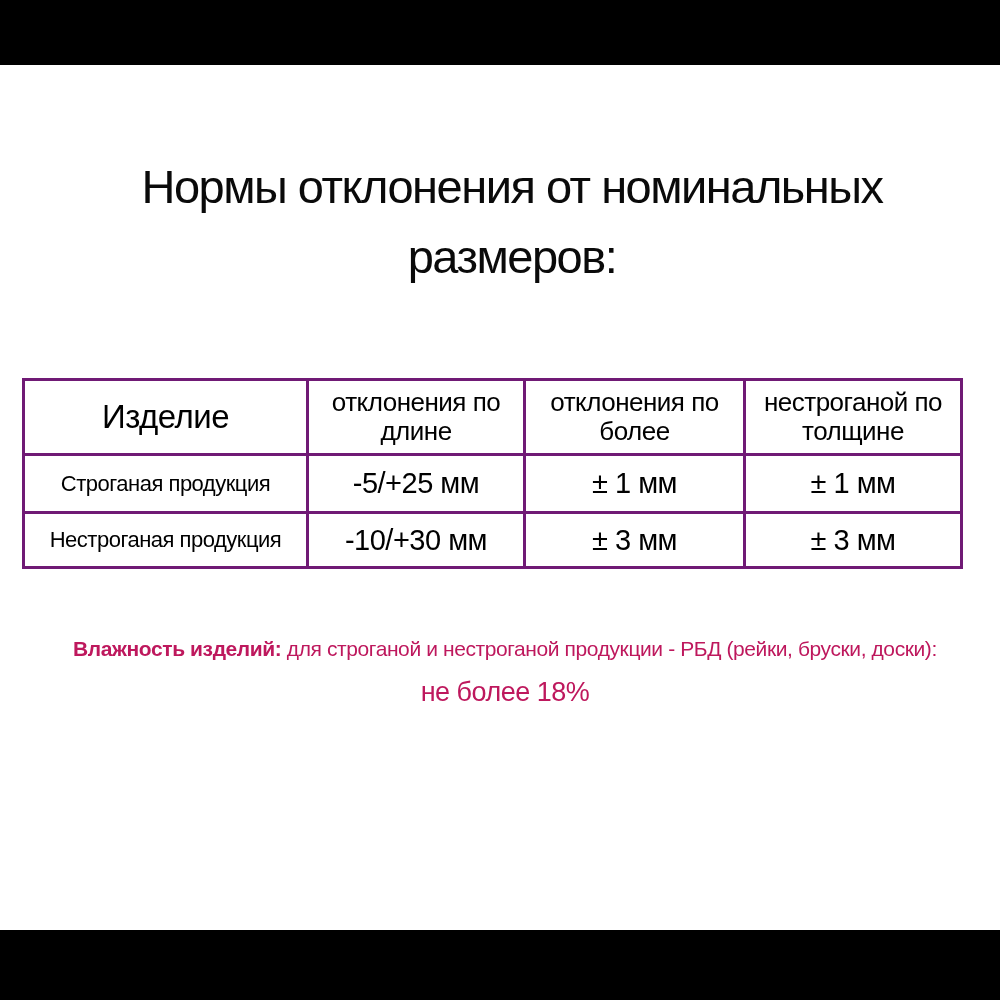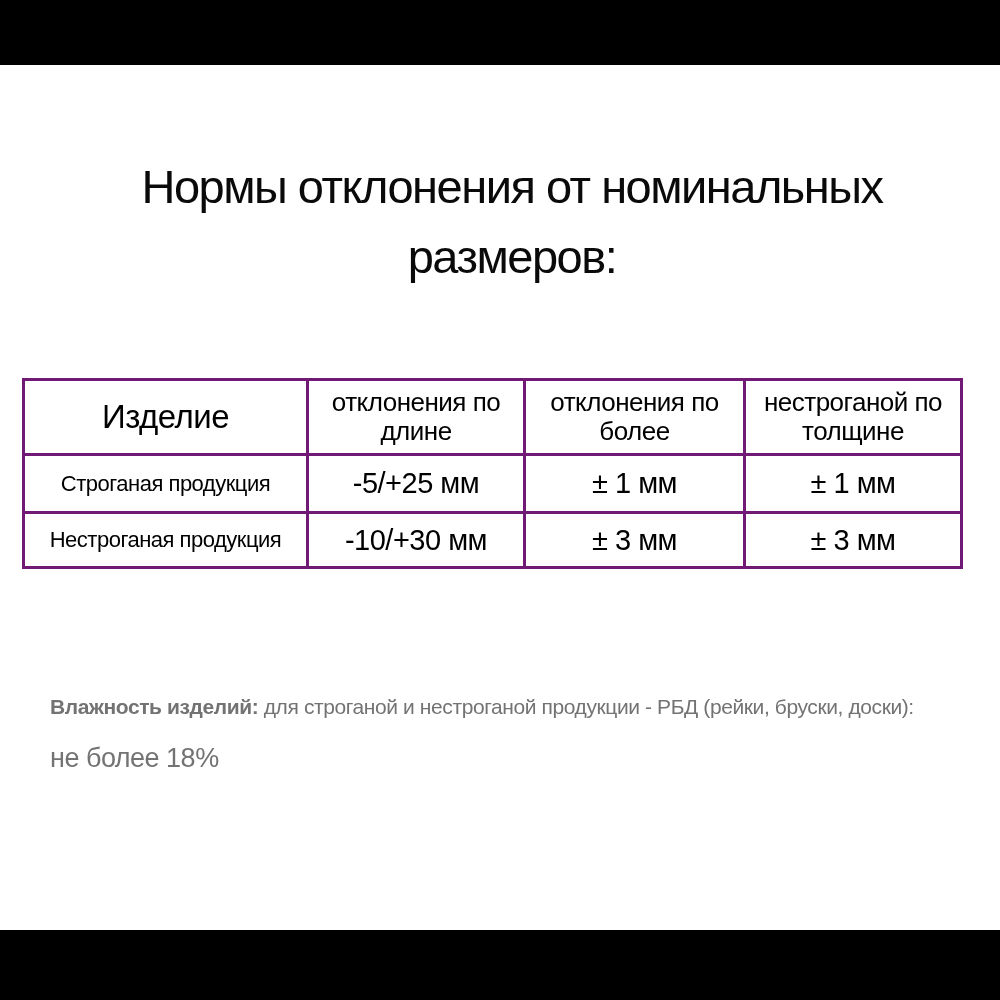--- a/index.html
+++ b/index.html
@@ -59,35 +59,36 @@
   .dev-table tr.r2    { height: 55px; }
 
   th.product-hdr { font-size: 33px; }
   th.dim-hdr     { font-size: 26px; line-height: 29px; margin-top: 10px; }
   td.product-cell{ font-size: 22px; }
   td.value-cell  { font-size: 29px; margin-top: 24px; }
 
   .note {
     position: absolute;
     left: 50px;
-    top: 694px;
+    top: 636px;
     width: 910px;
-    color: #737373;
+    color: #be185d;
+    text-align: center;
   }
   .note-line1 {
     font-size: 21px;
     letter-spacing: -0.4px;
     white-space: nowrap;
     line-height: 26px;
   }
   .note-line1 b { font-weight: 700; }
   .note-line2 {
     font-size: 27px;
     letter-spacing: -0.5px;
-    margin-top: 22px;
+    margin-top: 14px;
     line-height: 32px;
   }
 </style>
 </head>
 <body>
 
 <div class="letterbox top"></div>
 
 <div class="title">
   <div>Нормы отклонения от номинальных</div>

